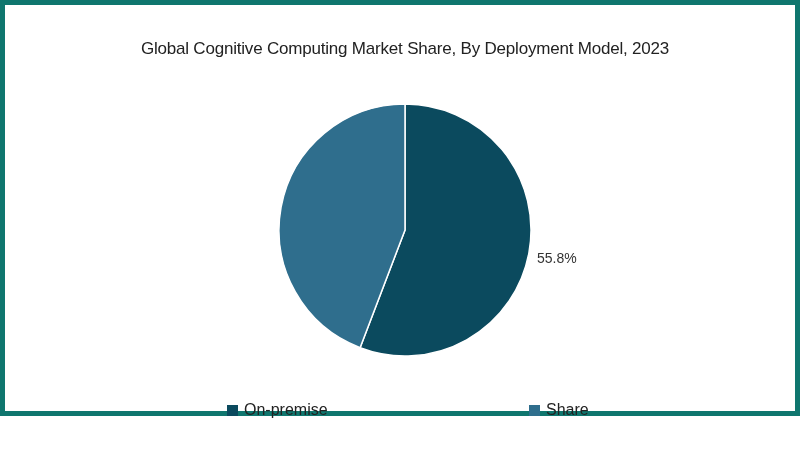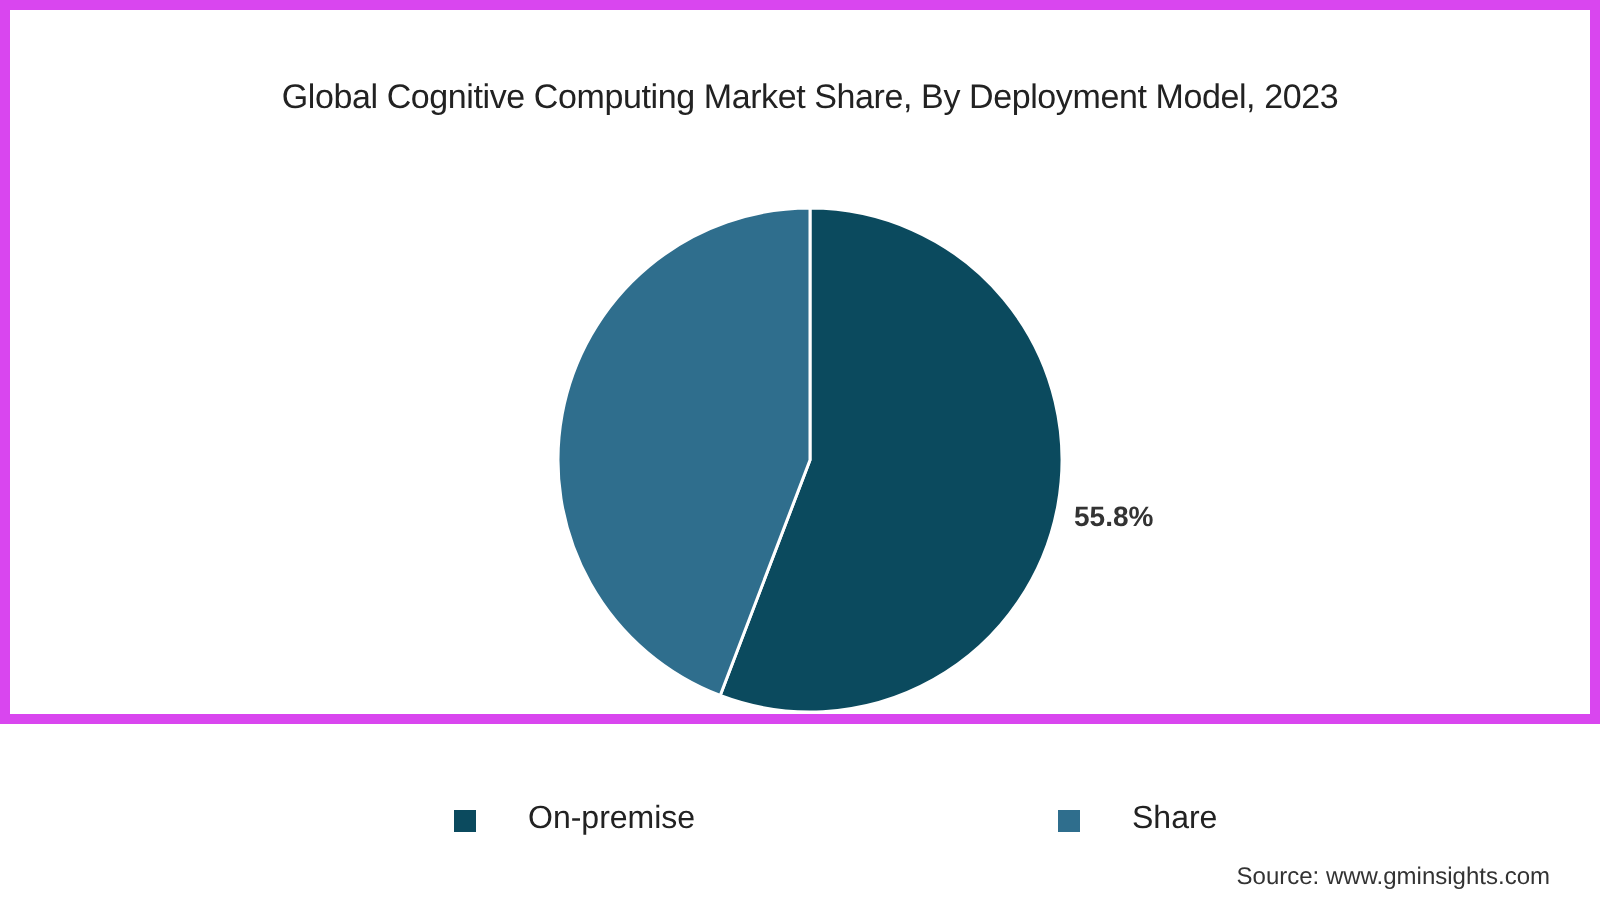--- a/index.html
+++ b/index.html
@@ -1,29 +1,29 @@
 <!DOCTYPE html>
 <html><head>
 <meta charset="utf-8">
 <style>
   html, body { margin: 0; padding: 0; }
   body { width: 800px; height: 450px; overflow: hidden; background: #ffffff; font-family: "Liberation Sans", sans-serif; }
   .frame {
-    position: absolute; left: 0; top: 0; width: 800px; height: 362px;
-    box-sizing: border-box; border: 5px solid #d946ef; background: #ffffff;
+    position: absolute; left: 0; top: 0; width: 800px; height: 416px;
+    box-sizing: border-box; border: 5px solid #0f766e; background: #ffffff;
   }
   .title {
     position: absolute; left: 0; top: 34px; width: 800px; text-align: center;
     font-size: 17px; color: #222222; letter-spacing: -0.2px;
   }
   .pie { position: absolute; left: 270px; top: 95px; width: 260px; height: 260px; }
   .label {
-    position: absolute; left: 532px; top: 245px; font-size: 14px; color: #333333; font-weight: bold;
+    position: absolute; left: 532px; top: 245px; font-size: 14px; color: #333333;
   }
-  .legend-item { position: absolute; top: 396px; display: flex; align-items: center; font-size: 16px; color: #222222; gap: 20px; }
+  .legend-item { position: absolute; top: 396px; display: flex; align-items: center; font-size: 16px; color: #222222; }
   .swatch { width: 11px; height: 11px; margin-right: 6px; display: inline-block; }
   .source { position: absolute; right: 20px; top: 426px; font-size: 12px; color: #333333; }
 </style>
 </head>
 <body>
 
 <div class="frame">
   <div class="title">Global Cognitive Computing Market Share, By Deployment Model, 2023</div>
 
   <svg class="pie" viewBox="0 0 260 260">
@@ -37,14 +37,13 @@
 
   <div class="legend-item" style="left:222px;">
     <span class="swatch" style="background:#0b4a5e;"></span>
     <span>On-premise</span>
   </div>
   <div class="legend-item" style="left:524px;">
     <span class="swatch" style="background:#2f6e8d;"></span>
     <span>Share</span>
   </div>
 
-  <div class="source">Source: www.gminsights.com</div>
 </div>
 
 </body></html>

